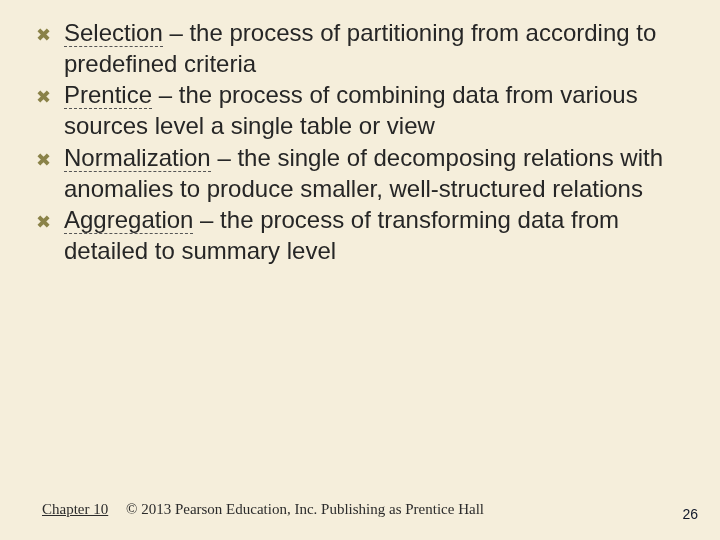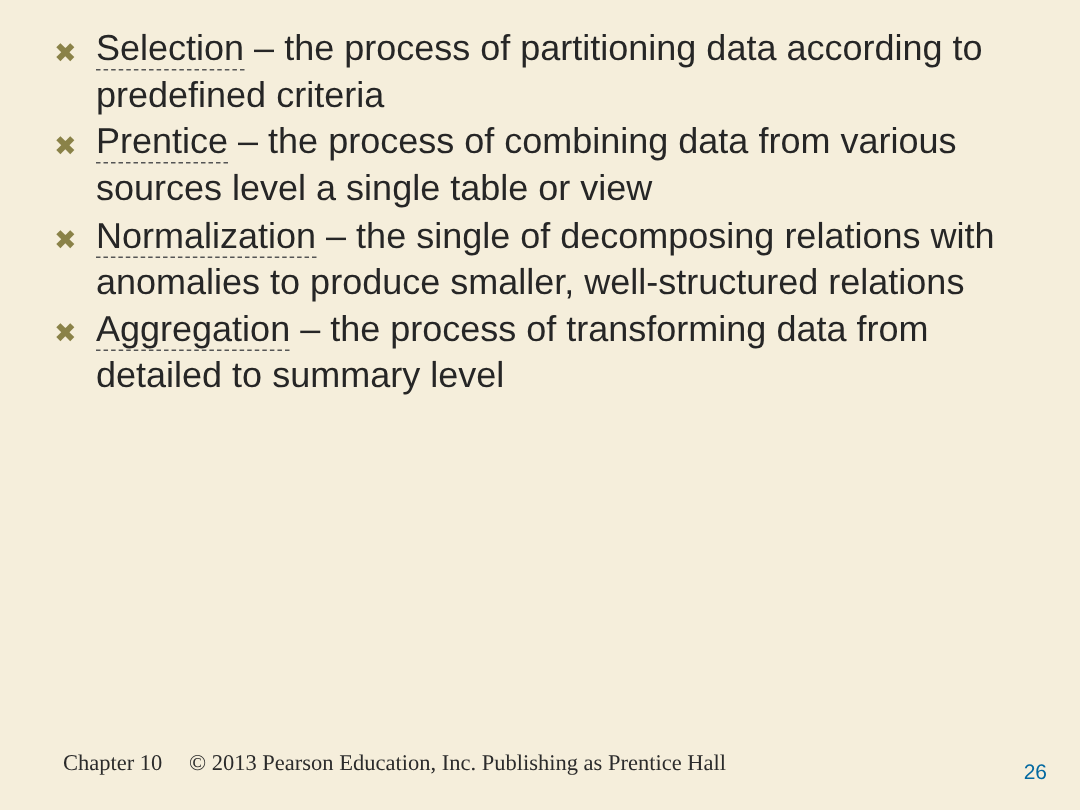--- a/index.html
+++ b/index.html
@@ -55,40 +55,40 @@
     padding-bottom: 0px;
   }
   .footer {
     position: absolute;
     left: 42px;
     bottom: 22px;
     font-family: Georgia, "Times New Roman", serif;
     font-size: 15px;
     color: #2b2b2b;
   }
-  .chapter { font-weight: 400; }
+  .chapter { font-weight: 400; text-decoration: underline; }
   .copyright { margin-left: 14px; }
   .pagenum {
     position: absolute;
     right: 22px;
     bottom: 18px;
     font-family: "Verdana", sans-serif;
     font-size: 14px;
-    color: #0369a1;
+    color: #0f172a;
   }
 </style>
 </head>
 <body>
 
 <div class="slide">
 
   <div class="content">
     <div class="item">
       <span class="bullet">✖</span>
-      <span class="text"><span class="term">Selection</span><span> – the process of partitioning data according to predefined criteria</span></span>
+      <span class="text"><span class="term">Selection</span><span> – the process of partitioning from according to predefined criteria</span></span>
     </div>
     <div class="item">
       <span class="bullet">✖</span>
       <span class="text"><span class="term">Prentice</span><span> – the process of combining data from various sources level a single table or view</span></span>
     </div>
     <div class="item">
       <span class="bullet">✖</span>
       <span class="text"><span class="term">Normalization</span><span> – the single of decomposing relations with anomalies to produce smaller, well-structured relations</span></span>
     </div>
     <div class="item">

